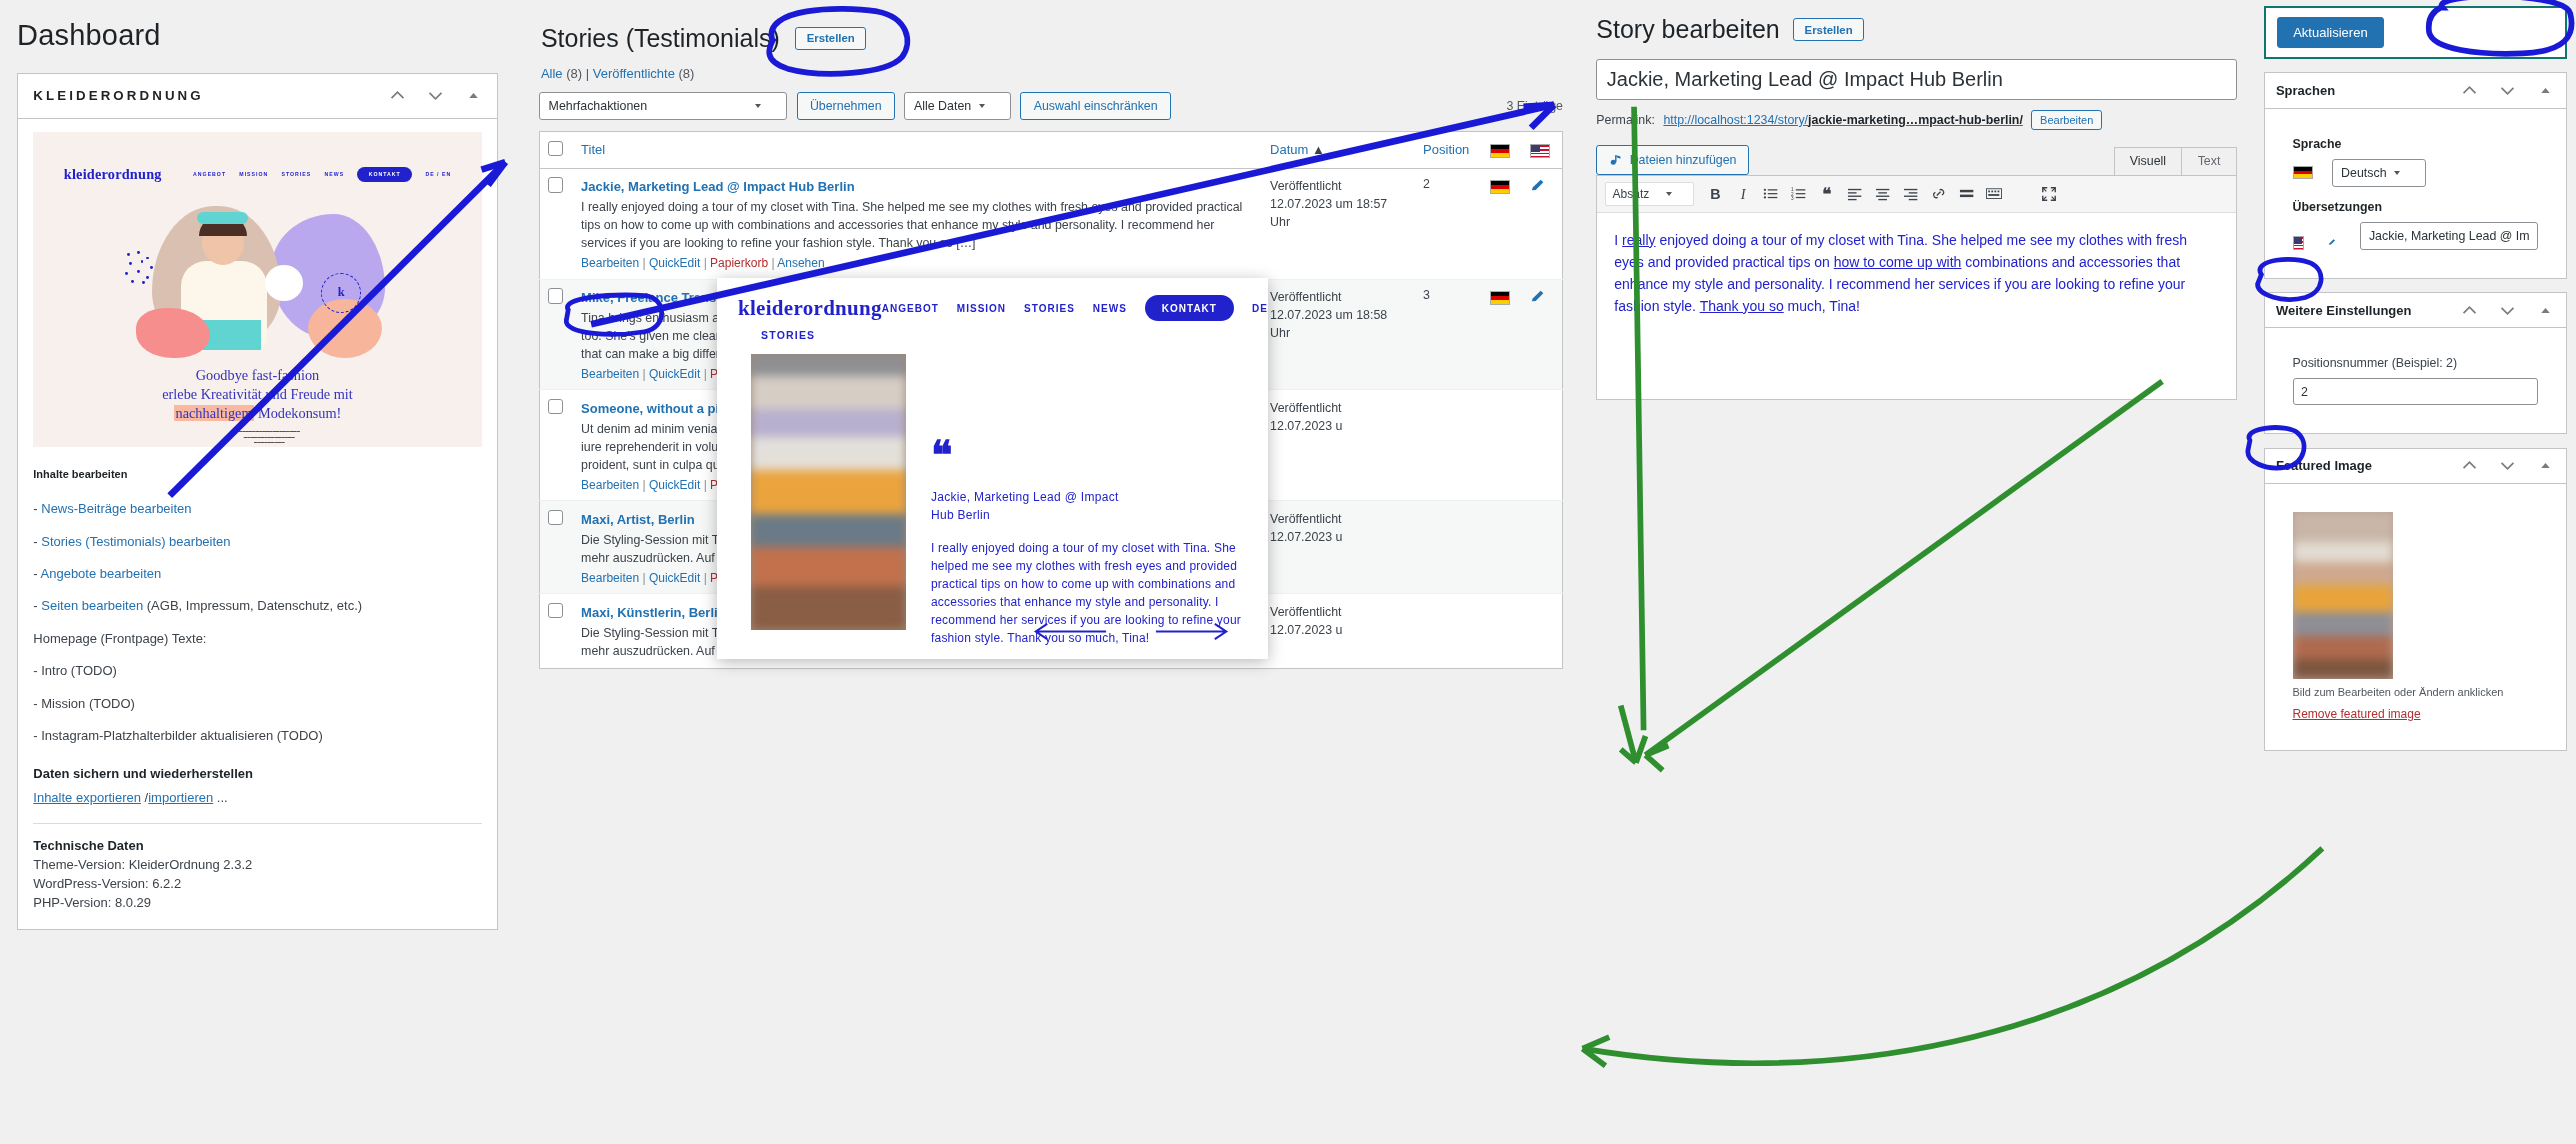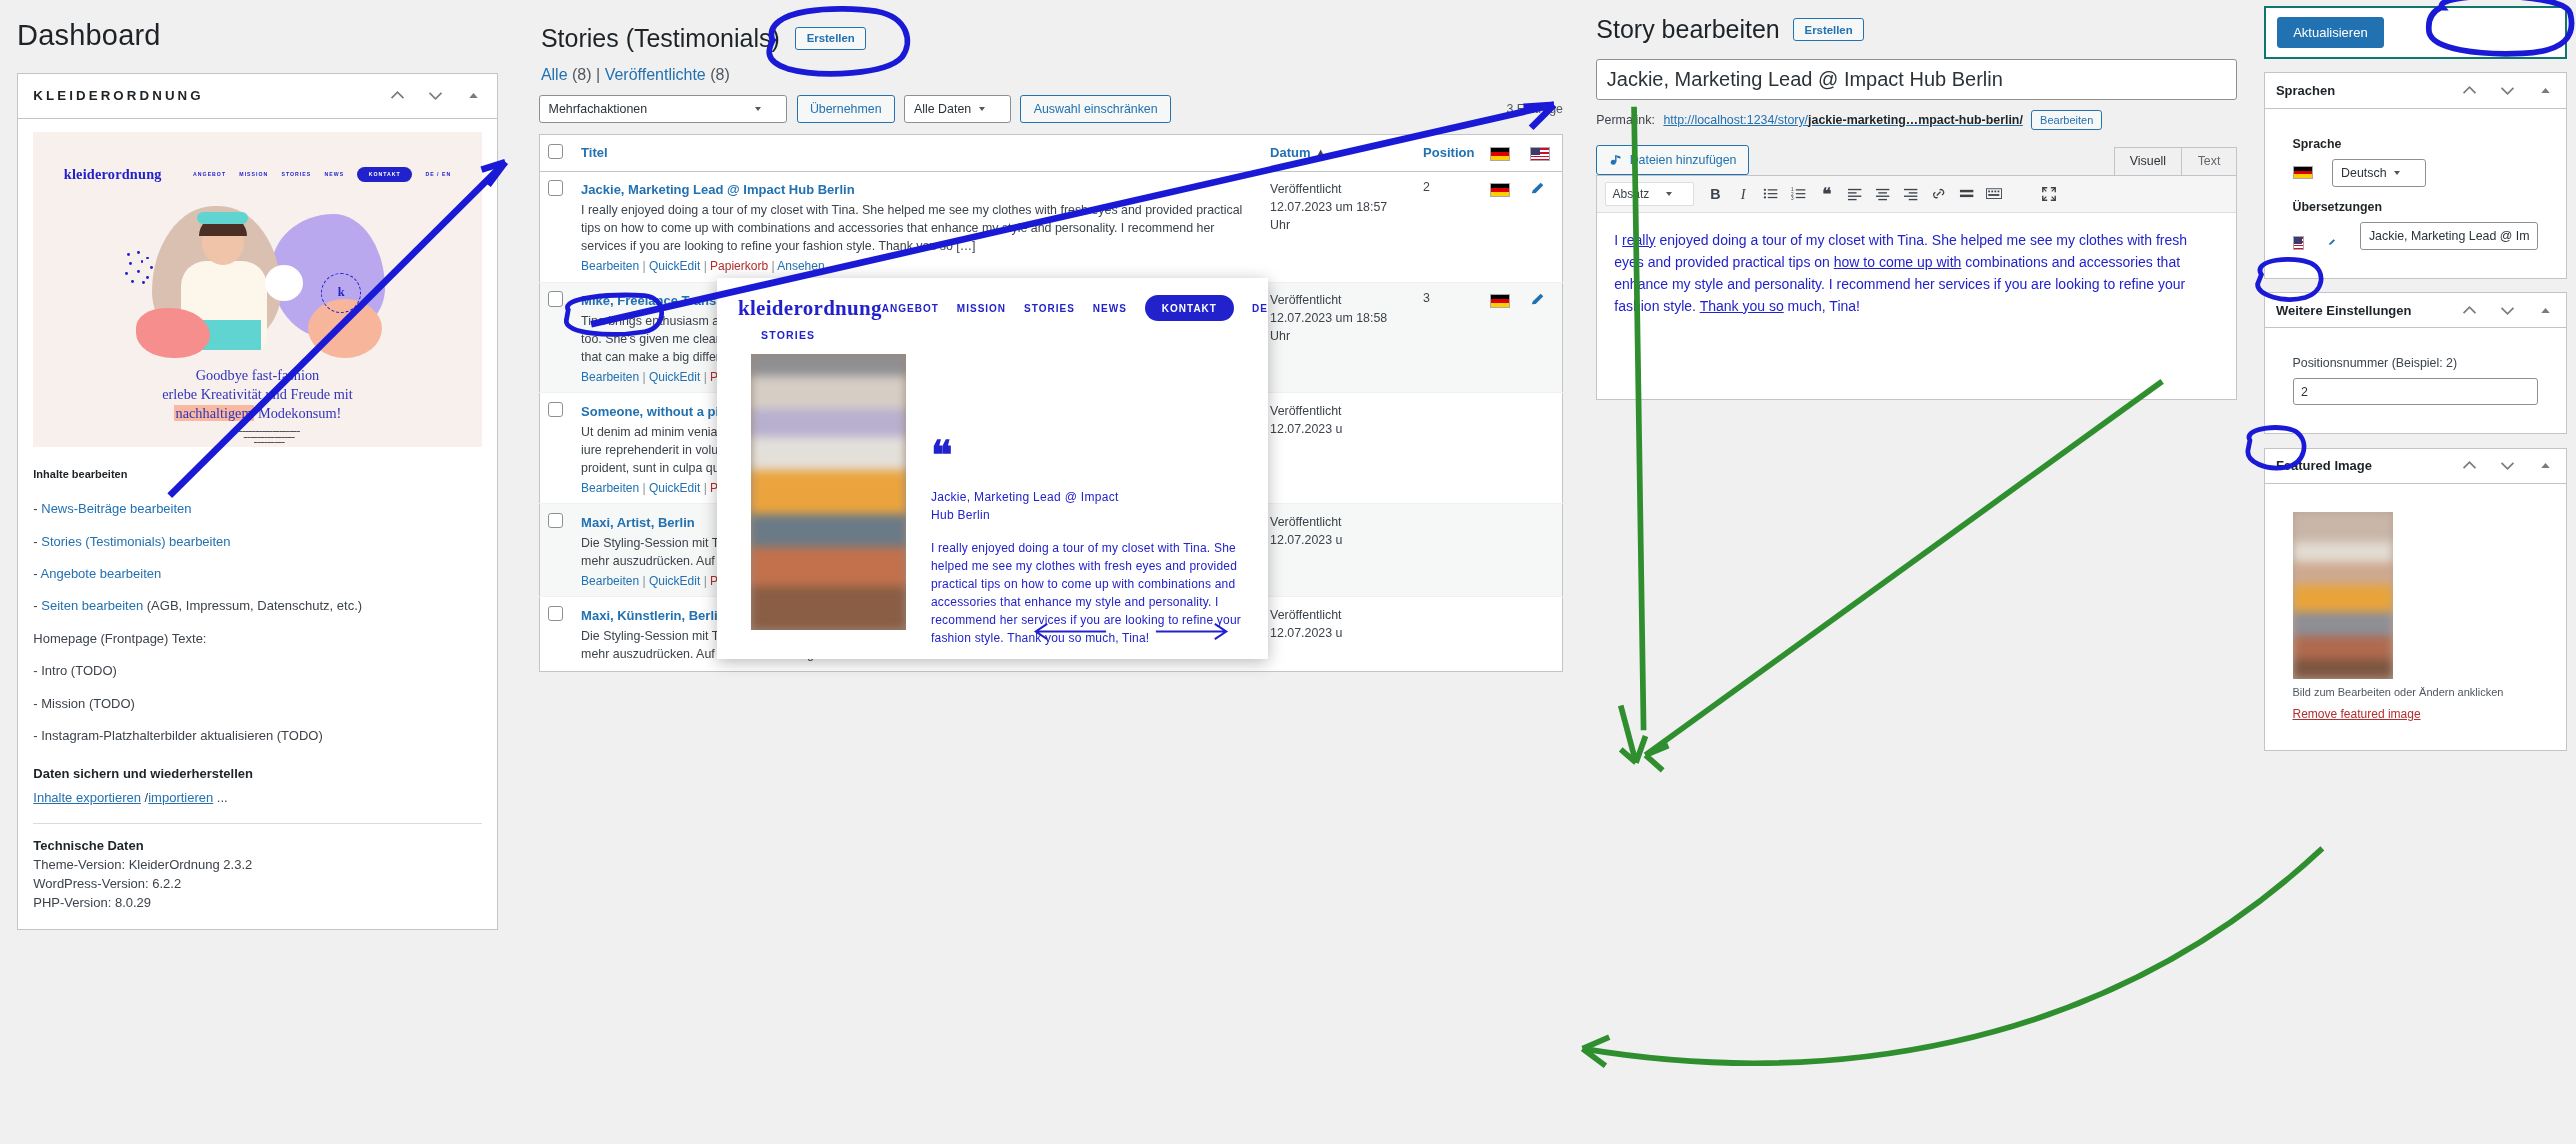--- a/index.html
+++ b/index.html
@@ -67,34 +67,34 @@
   .ul { text-decoration:underline; }
 
   
   #mid { position:absolute; left:522px; top:0; width:1058px; height:1072px; padding:20px 17px; }
   #stories-title-row { display:flex; align-items:center; gap:15.3px; margin:3.8px 0 13.3px 1.9px; }
   #stories-title { font-size:25px; font-weight:400; color:#1d2327; }
   .btn-sm { background:#f6f7f7; border:1px solid #2271b1; color:#2271b1; border-radius:2.9px;
       font-size:11.4px; font-weight:bold; padding:4.8px 10.5px; cursor:pointer; font-family:inherit; }
   .btn-plain { background:#f6f7f7; border:1px solid #2271b1; color:#2271b1; border-radius:2.9px;
       font-size:12.4px; padding:5.7px 12.4px; cursor:pointer; font-family:inherit; }
-  #subsub { font-size:16px; margin:0 0 11.4px 1.9px; color:#50575e;}
+  #subsub { font-size:13px; margin:0 0 11.4px 1.9px; color:#50575e;}
   #toolbar { display:flex; align-items:center; gap:9.5px; margin-bottom:11.4px; position:relative;}
   select.sel, .fakesel {
     background:#fff; border:1px solid #8c8f94; border-radius:2.9px; color:#2c3338;
     font-size:12.4px; padding:5.7px 25px 5.7px 8.6px; font-family:inherit; cursor:pointer;
     appearance:none; position:relative;
   }
   .fakesel { display:inline-flex; align-items:center; gap:7.6px; }
   .caret { border-left:3.8px solid transparent; border-right:3.8px solid transparent; border-top:4.8px solid #50575e; display:inline-block;}
   #count { margin-left:auto; font-size:12.4px; color:#50575e; }
 
   table.wp { width:100%; border-collapse:collapse; background:#fff; border:1px solid #c3c4c7; }
   table.wp thead th {
-    text-align:left; font-weight:bold; font-size:13px; color:#2271b1;
+    text-align:left; font-weight:normal; font-size:13px; color:#2271b1;
     padding:8.6px 7.6px; border-bottom:1px solid #c3c4c7; background:#fff;
   }
   table.wp td { padding:8.6px 7.6px; vertical-align:top; border-top:1px solid #f0f0f1; }
   table.wp tr.alt td { background:#f6f7f7; }
   .cb { width:15.3px; height:15.3px; border:1px solid #8c8f94; border-radius:2.9px; background:#fff; display:inline-block; cursor:pointer;}
   .row-title { color:#2271b1; font-weight:bold; font-size:13px; }
   .row-ex { font-size:12.4px; line-height:18px; color:#3c434a; margin-top:2.9px; }
   .row-actions { font-size:12px; margin-top:3.8px; color:#8c8f94;}
   .row-actions a { color:#2271b1; text-decoration:none;}
   .row-actions a.trash { color:#b32d2e; }

